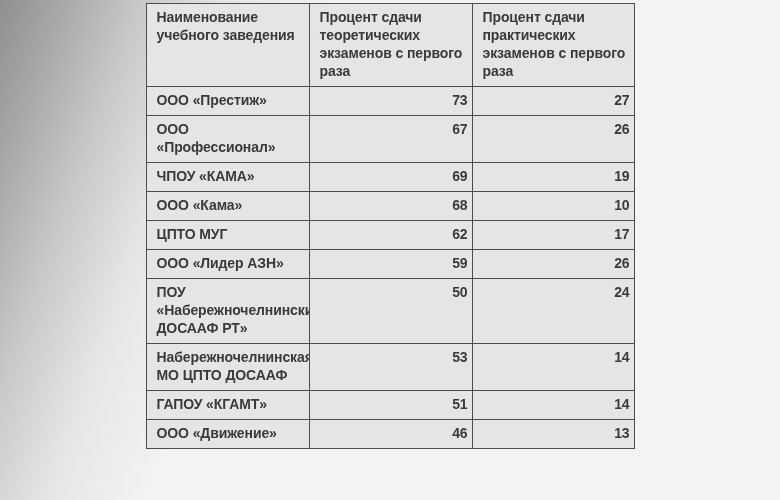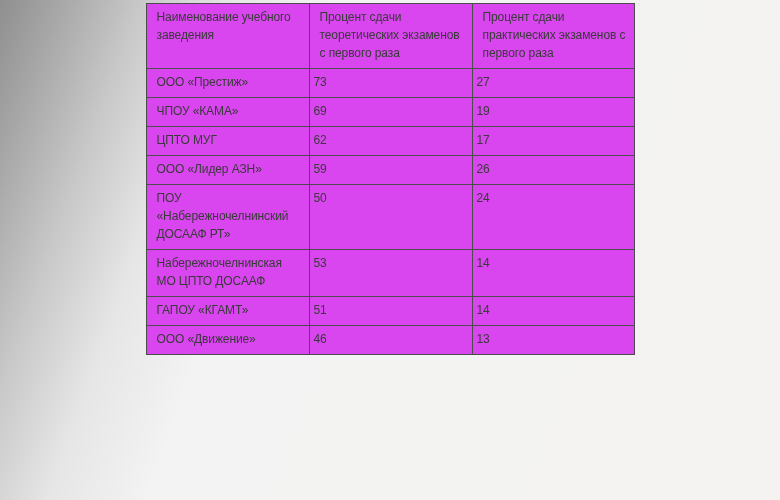--- a/index.html
+++ b/index.html
@@ -25,33 +25,33 @@
   }
   table.inst {
     width: 488px;
     margin: 3px auto 0 auto;
     border-collapse: collapse;
     background: #ffffff;
     table-layout: fixed;
   }
   .inst th, .inst td {
     border: 1px solid #4c4c4c;
-    font-size: 12px;
+    font-size: 14px;
     line-height: 18px;
     letter-spacing: -0.1px;
     color: #3a3a3a;
-    font-weight: normal;
+    font-weight: bold;
     text-align: left;
     vertical-align: top;
     padding: 4px 8px 6px 10px;
     overflow: hidden;
-    background: #d946ef;
+    background: #e5e5e5;
   }
   .inst td.num {
-    text-align: left;
+    text-align: right;
     padding-left: 4px;
     padding-right: 4px;
   }
 </style>
 </head>
 <body>
 
 <div class="page">
   <table class="inst">
     <colgroup>
@@ -66,23 +66,33 @@
         <th>Процент сдачи практических экзаменов с первого раза</th>
       </tr>
     </thead>
     <tbody>
       <tr>
         <td>ООО «Престиж»</td>
         <td class="num">73</td>
         <td class="num">27</td>
       </tr>
       <tr>
+        <td>ООО «Профессионал»</td>
+        <td class="num">67</td>
+        <td class="num">26</td>
+      </tr>
+      <tr>
         <td>ЧПОУ «КАМА»</td>
         <td class="num">69</td>
         <td class="num">19</td>
+      </tr>
+      <tr>
+        <td>ООО «Кама»</td>
+        <td class="num">68</td>
+        <td class="num">10</td>
       </tr>
       <tr>
         <td>ЦПТО МУГ</td>
         <td class="num">62</td>
         <td class="num">17</td>
       </tr>
       <tr>
         <td>ООО «Лидер АЗН»</td>
         <td class="num">59</td>
         <td class="num">26</td>

